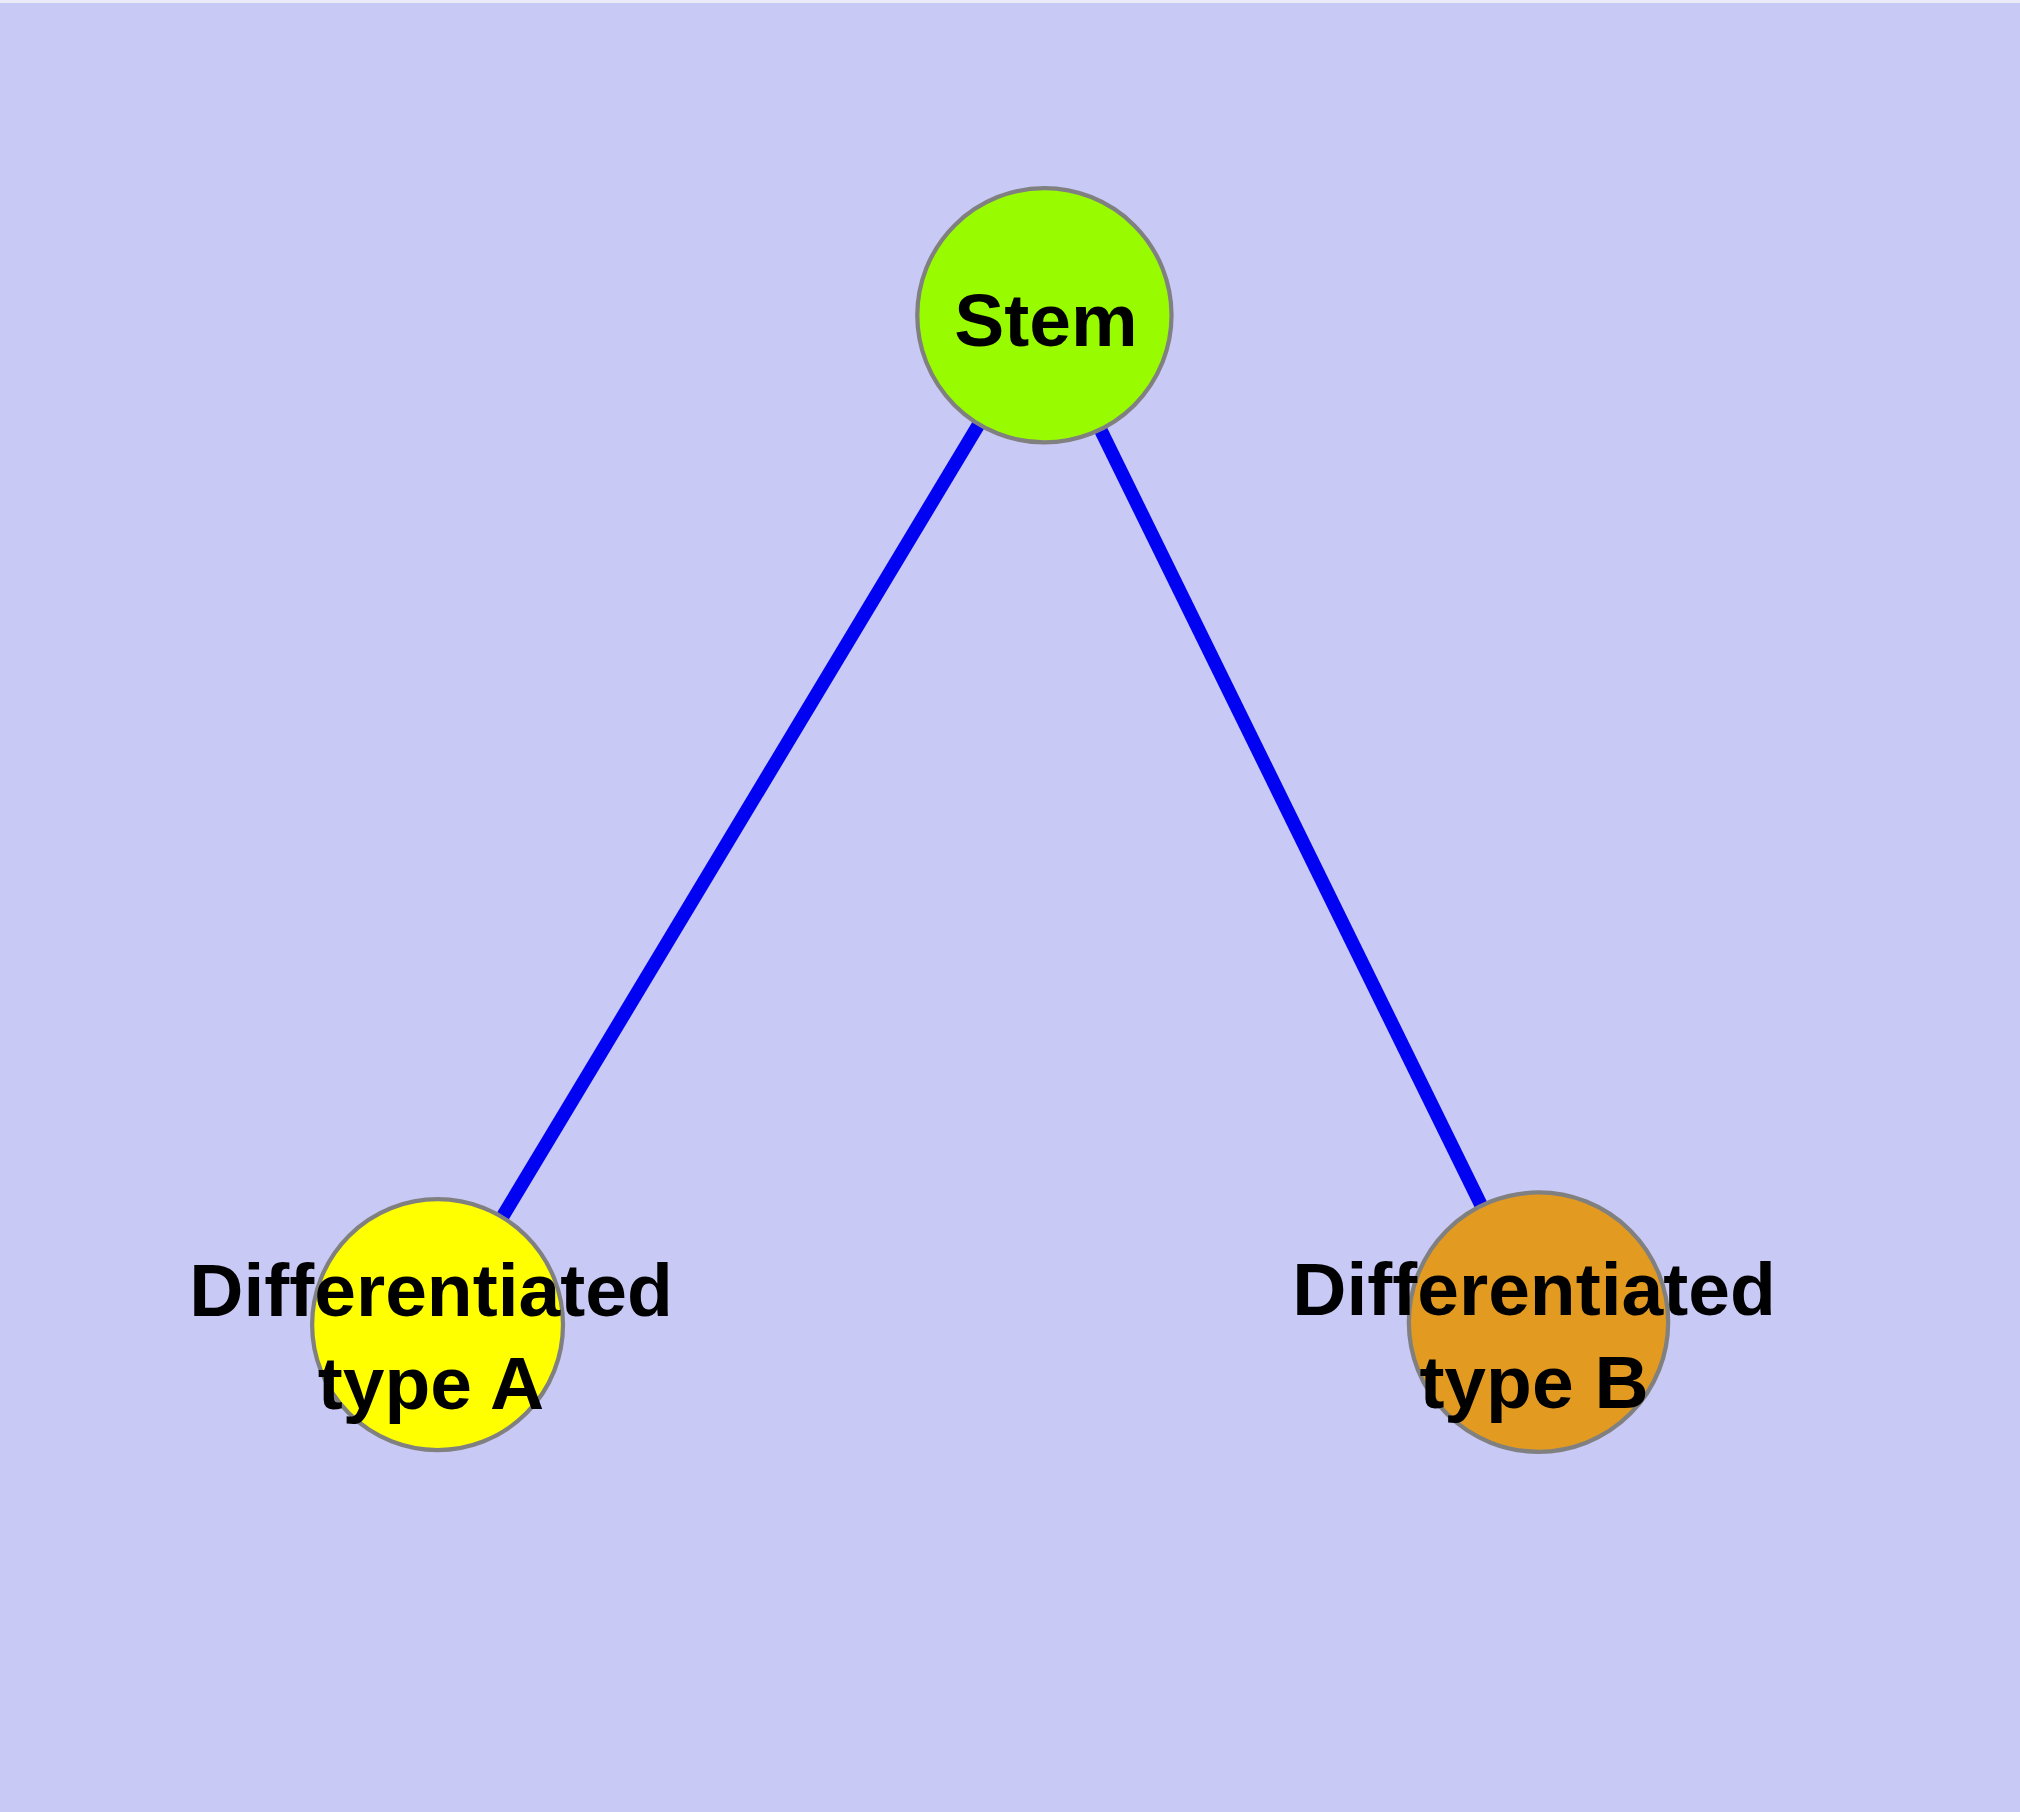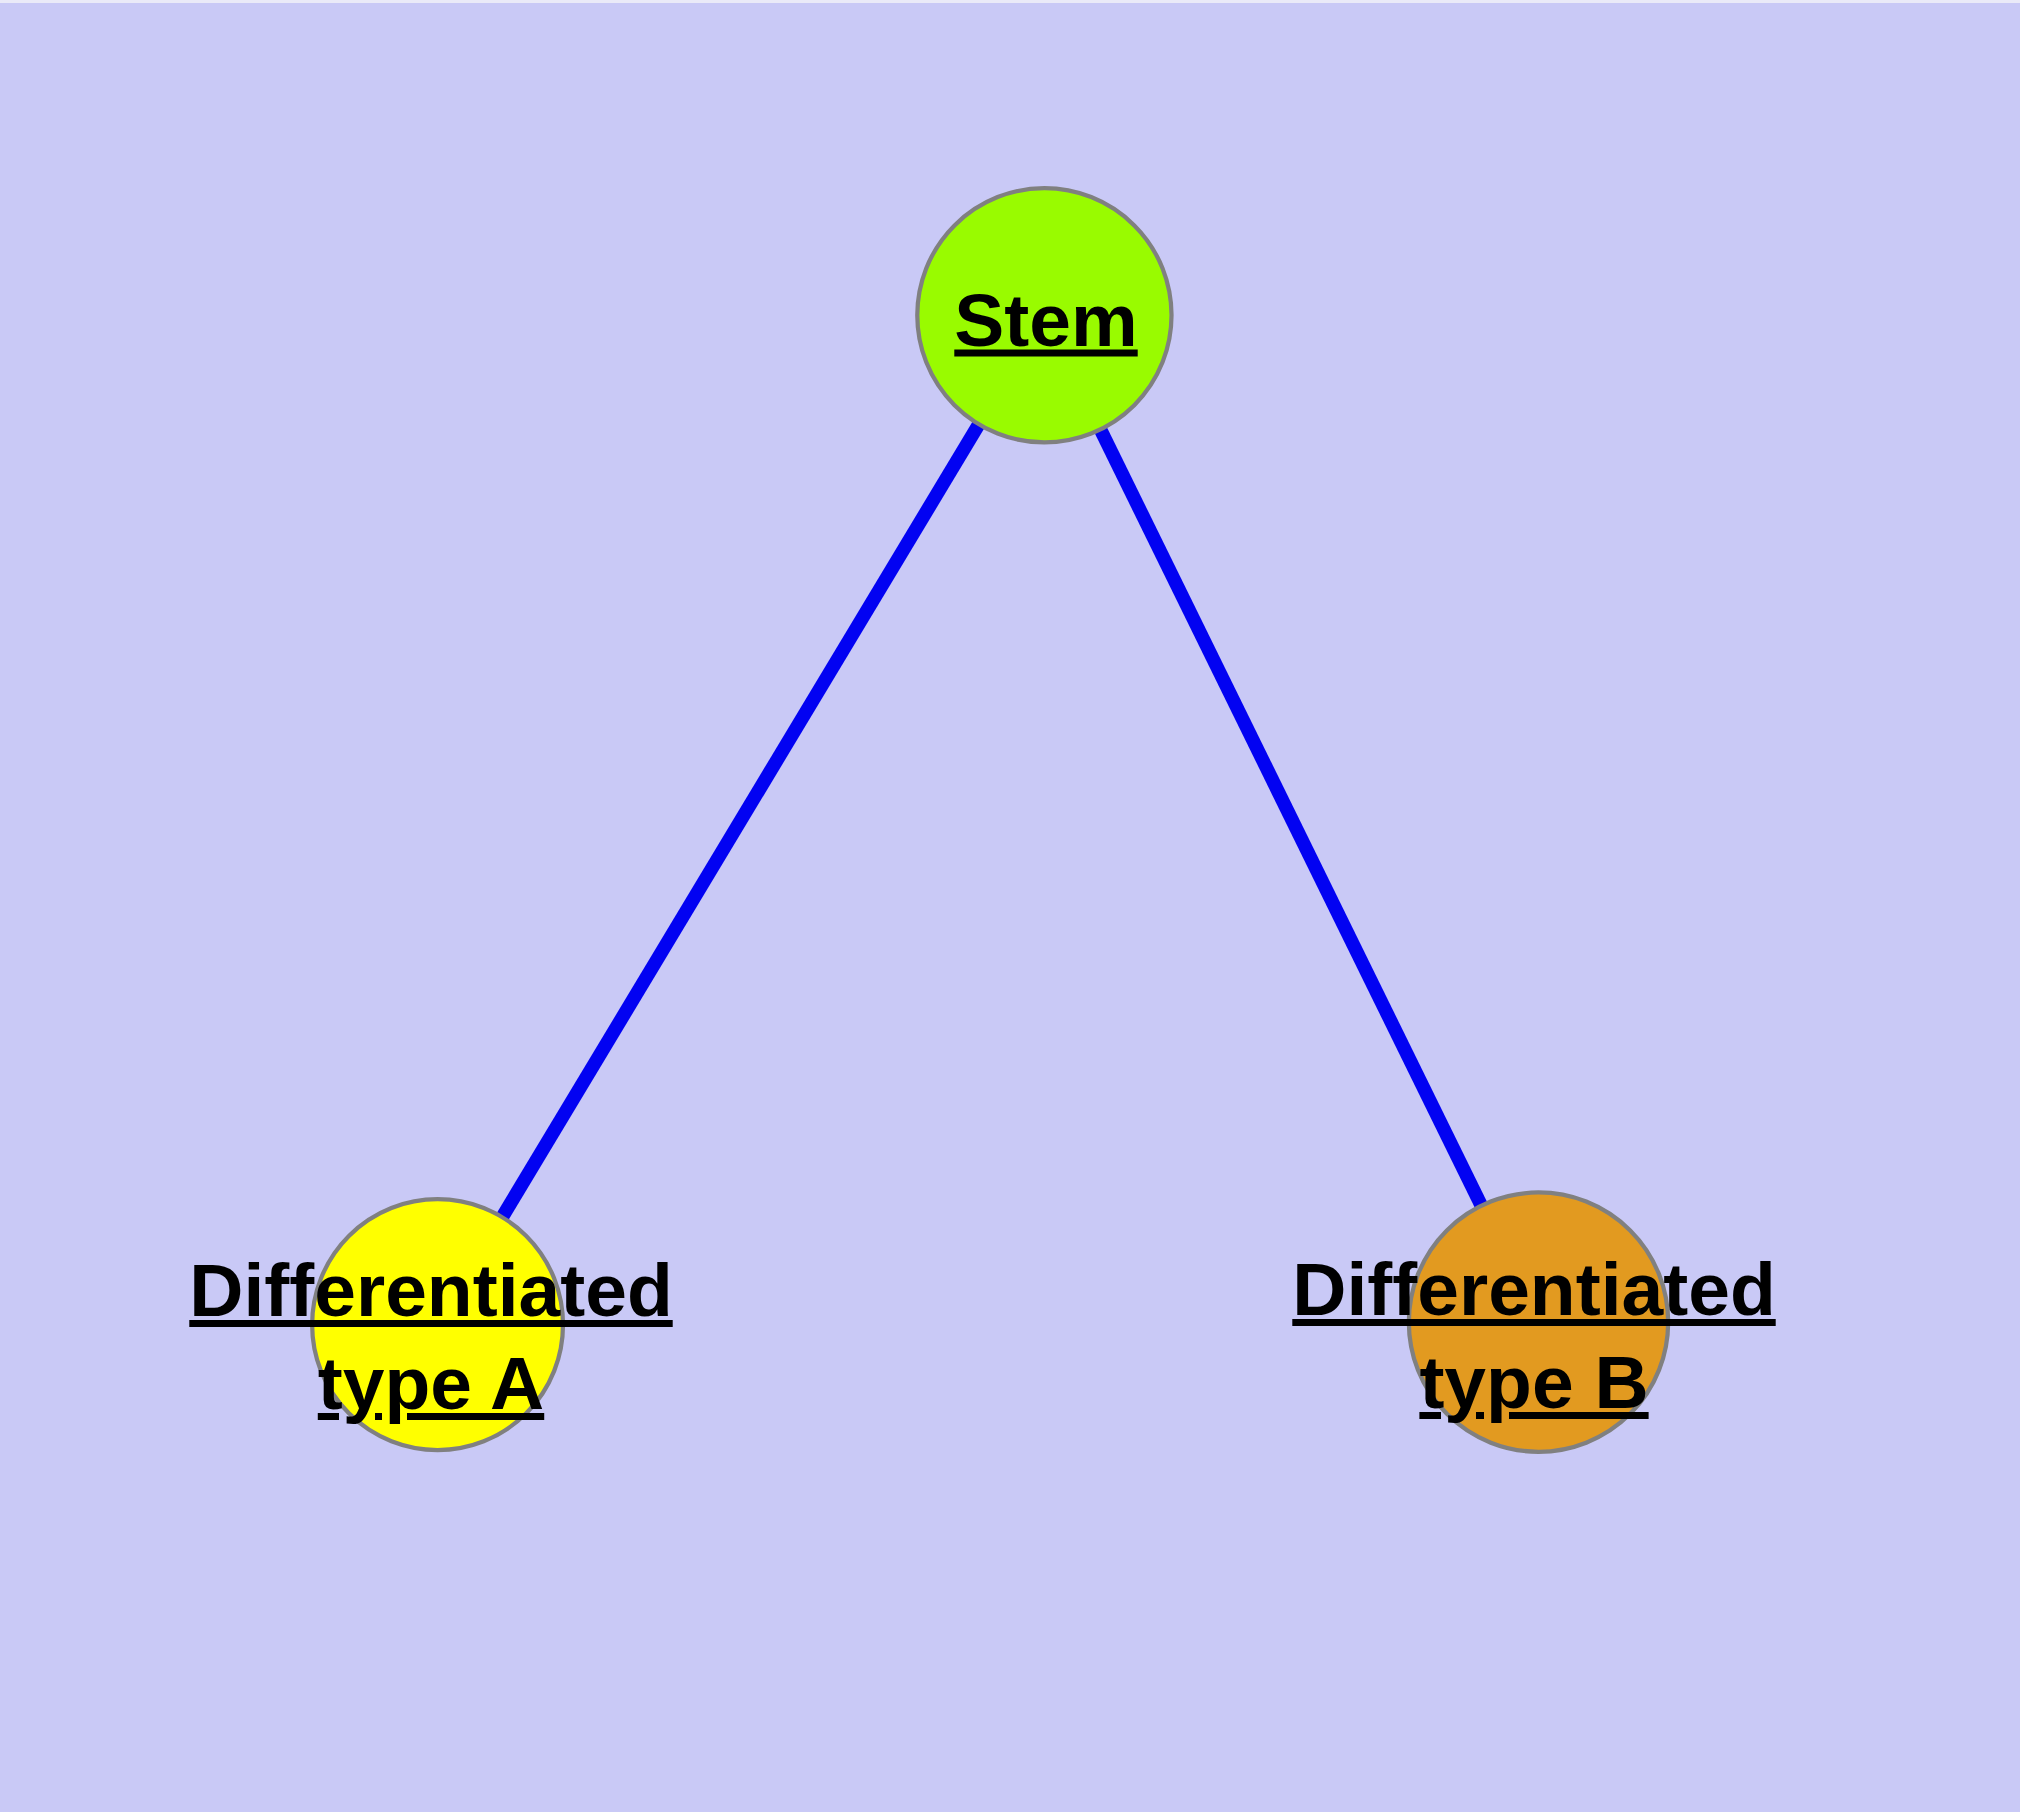--- a/index.html
+++ b/index.html
@@ -31,21 +31,20 @@
     position: absolute;
     transform: translate(-50%, -50%);
     z-index: 2;
     color: #000000;
     font-weight: bold;
     font-size: 75px;
     line-height: 93px;
     text-align: center;
     white-space: pre-line;
     letter-spacing: 0px;
-    text-decoration: underline;
   }
   #label-stem   { left: 1046px; top: 320px;  }
   #label-type-a { left: 431px;  top: 1337px; }
   #label-type-b { left: 1534px; top: 1336px; }
 </style>
 </head>
 <body>
 
 <div id="stage">
 

